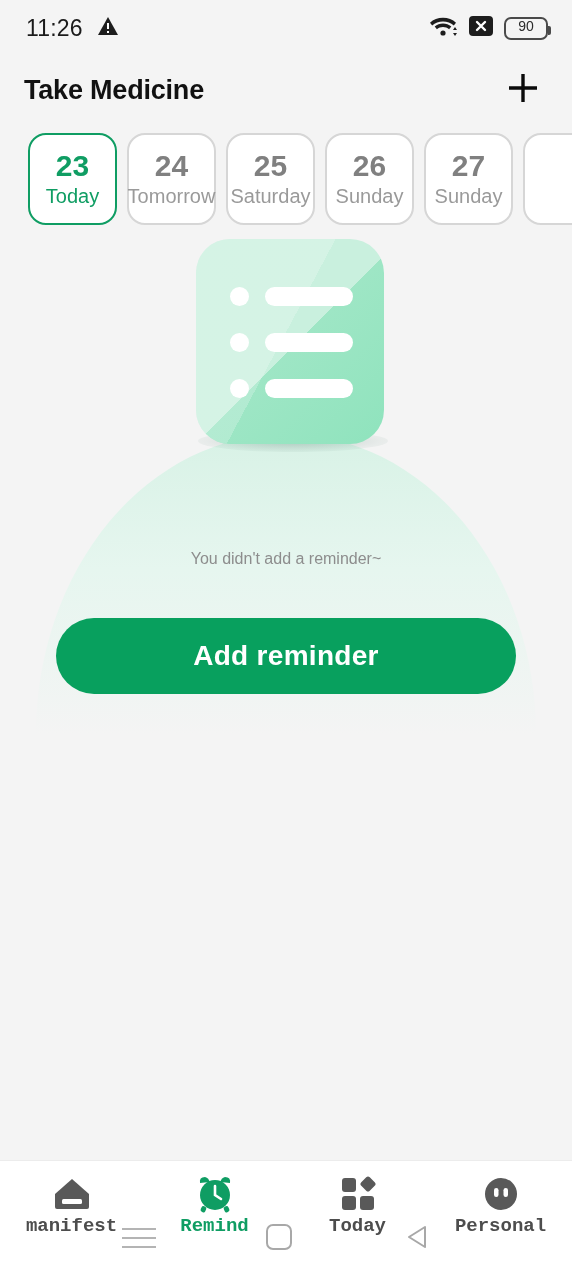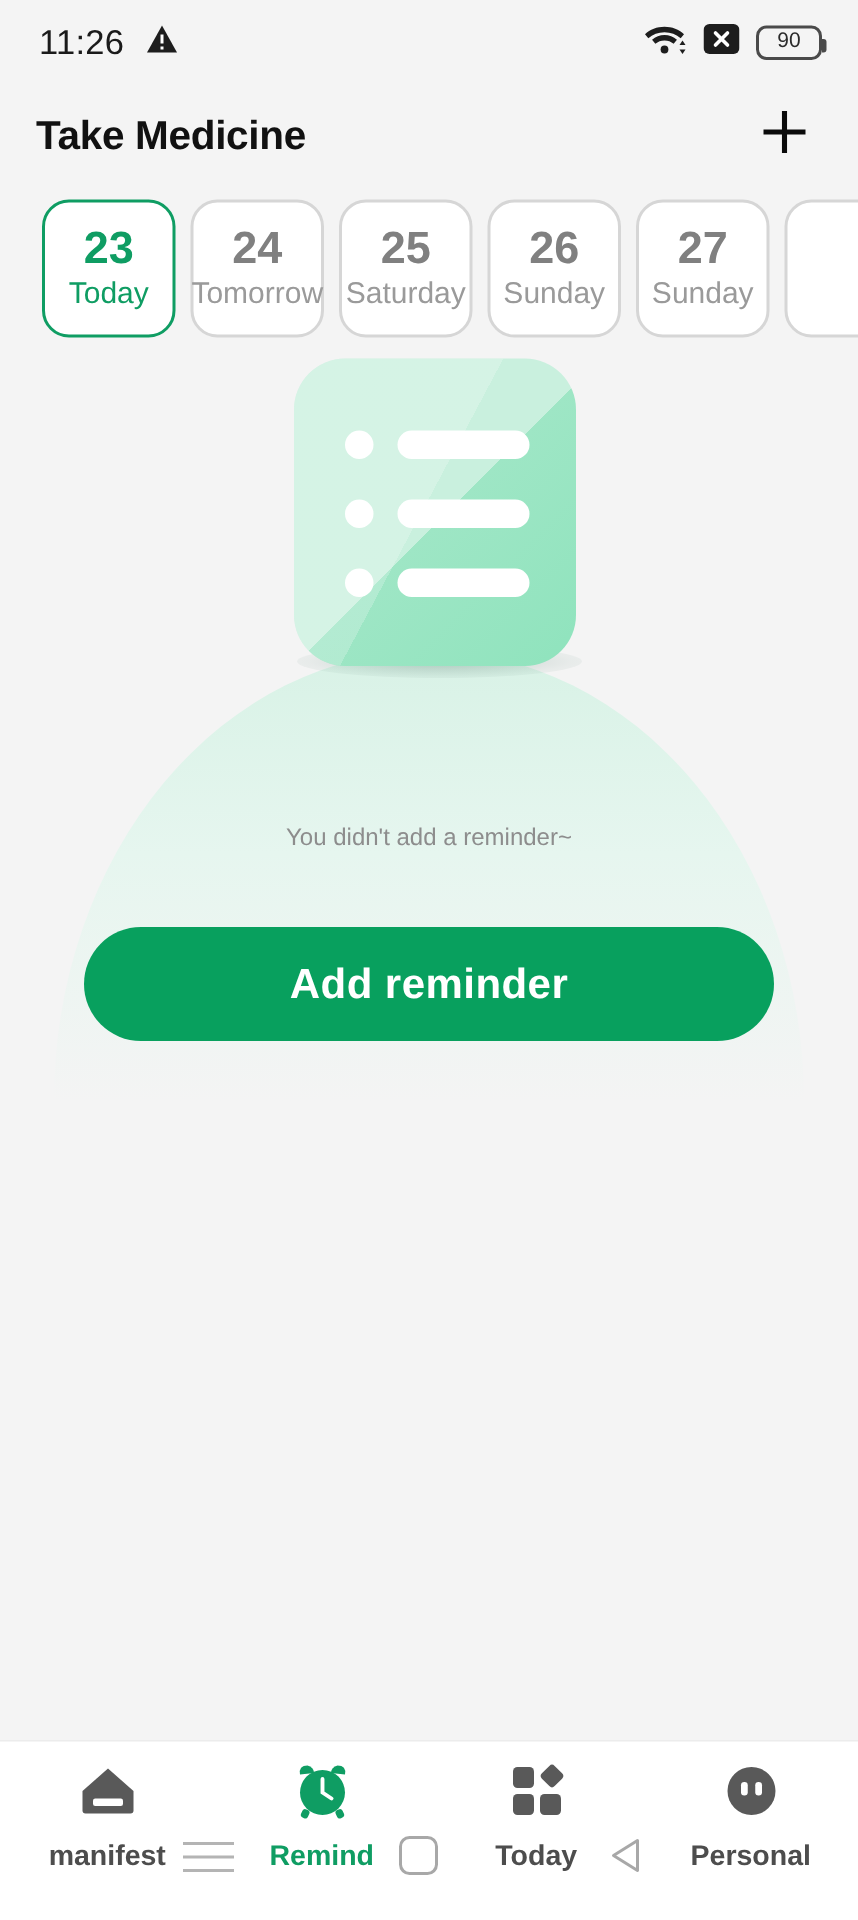--- a/index.html
+++ b/index.html
@@ -243,22 +243,23 @@
     border-top: 1px solid #ececec;
     display: flex;
     align-items: flex-start;
     padding-top: 14px;
   }
   .nav-item {
     flex: 1;
     display: flex;
     flex-direction: column;
     align-items: center;
-    gap: 14px;
+    gap: 2px;
     cursor: pointer;
+    font-family: Liberation Mono, monospace;
   }
   .nav-label {
     font-size: 19px;
     font-weight: bold;
     color: #4d4d4d;
   }
   .nav-item.active .nav-label { color: #0f9d63; }
   .nav-icon {
     width: 40px;
     height: 38px;

